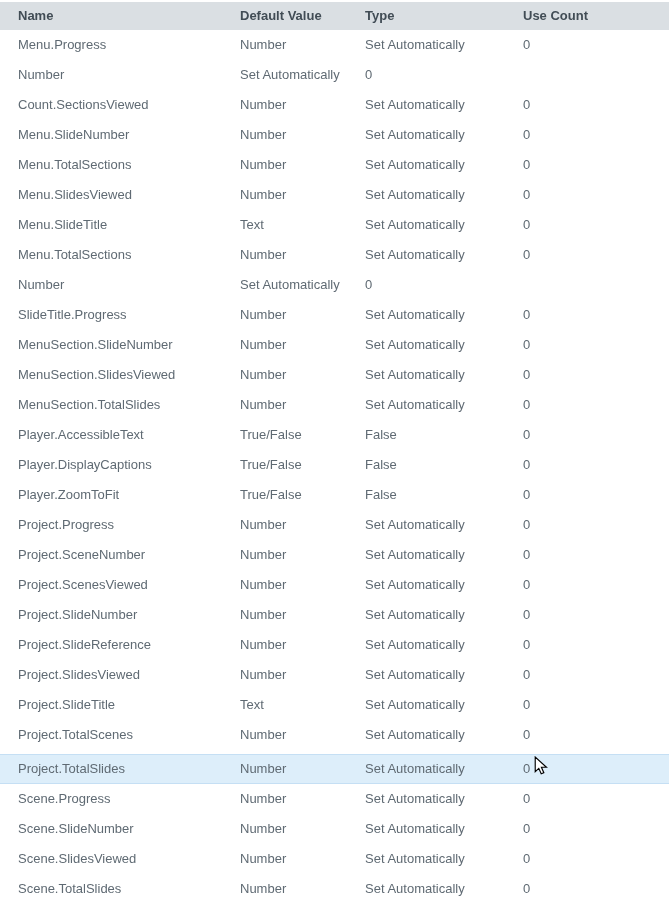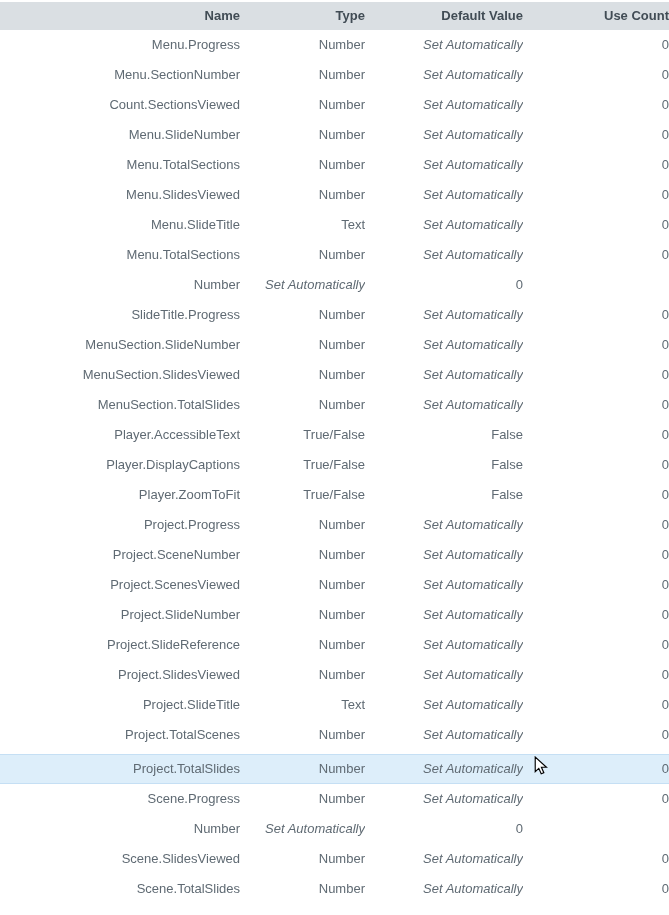--- a/index.html
+++ b/index.html
@@ -11,21 +11,21 @@
     --page-bg:#ffffff;
   }
   *{margin:0;padding:0;box-sizing:border-box;}
   html,body{width:669px;height:915px;overflow:hidden;}
   body{
     background:var(--page-bg);
     font-family:"Liberation Sans", sans-serif;
     font-size:13px;
     position:relative;
   }
-  .table{width:669px;text-align:right;}
+  .table{width:669px;}
   .hrow{
     margin-top:2px;
     height:28px;
     background:var(--header-bg);
     color:var(--header-text);
     font-weight:600;
     display:grid;
     grid-template-columns:222px 125px 158px auto;
     padding-left:18px;
     line-height:28px;
@@ -40,49 +40,48 @@
     background:transparent;
   }
   .row.selected{
     margin-top:4px;
     background:var(--selected-bg);
     border-top:1px solid var(--selected-border);
     border-bottom:1px solid var(--selected-border);
     line-height:28px;
   }
   .cell{overflow:hidden;white-space:nowrap;}
-  .cell.auto{font-style:italic;}
+  .cell.auto{}
   .cursor{
     position:absolute;
     left:534px;
     top:756px;
     width:14px;
     height:21px;
     pointer-events:none;
   }
 </style>
 </head>
 <body>
 
 <div class="table">
   <div class="hrow">
     <div class="cell">Name</div>
+    <div class="cell">Default Value</div>
     <div class="cell">Type</div>
-    <div class="cell">Default Value</div>
     <div class="cell">Use Count</div>
   </div>
   <div>
       <div class="row">
     <div class="cell">Menu.Progress</div>
     <div class="cell">Number</div>
     <div class="cell auto">Set Automatically</div>
     <div class="cell">0</div>
   </div>
       <div class="row">
-    <div class="cell">Menu.SectionNumber</div>
     <div class="cell">Number</div>
     <div class="cell auto">Set Automatically</div>
     <div class="cell">0</div>
   </div>
       <div class="row">
     <div class="cell">Count.SectionsViewed</div>
     <div class="cell">Number</div>
     <div class="cell auto">Set Automatically</div>
     <div class="cell">0</div>
   </div>
@@ -217,20 +216,21 @@
     <div class="cell auto">Set Automatically</div>
     <div class="cell">0</div>
   </div>
       <div class="row">
     <div class="cell">Scene.Progress</div>
     <div class="cell">Number</div>
     <div class="cell auto">Set Automatically</div>
     <div class="cell">0</div>
   </div>
       <div class="row">
+    <div class="cell">Scene.SlideNumber</div>
     <div class="cell">Number</div>
     <div class="cell auto">Set Automatically</div>
     <div class="cell">0</div>
   </div>
       <div class="row">
     <div class="cell">Scene.SlidesViewed</div>
     <div class="cell">Number</div>
     <div class="cell auto">Set Automatically</div>
     <div class="cell">0</div>
   </div>

